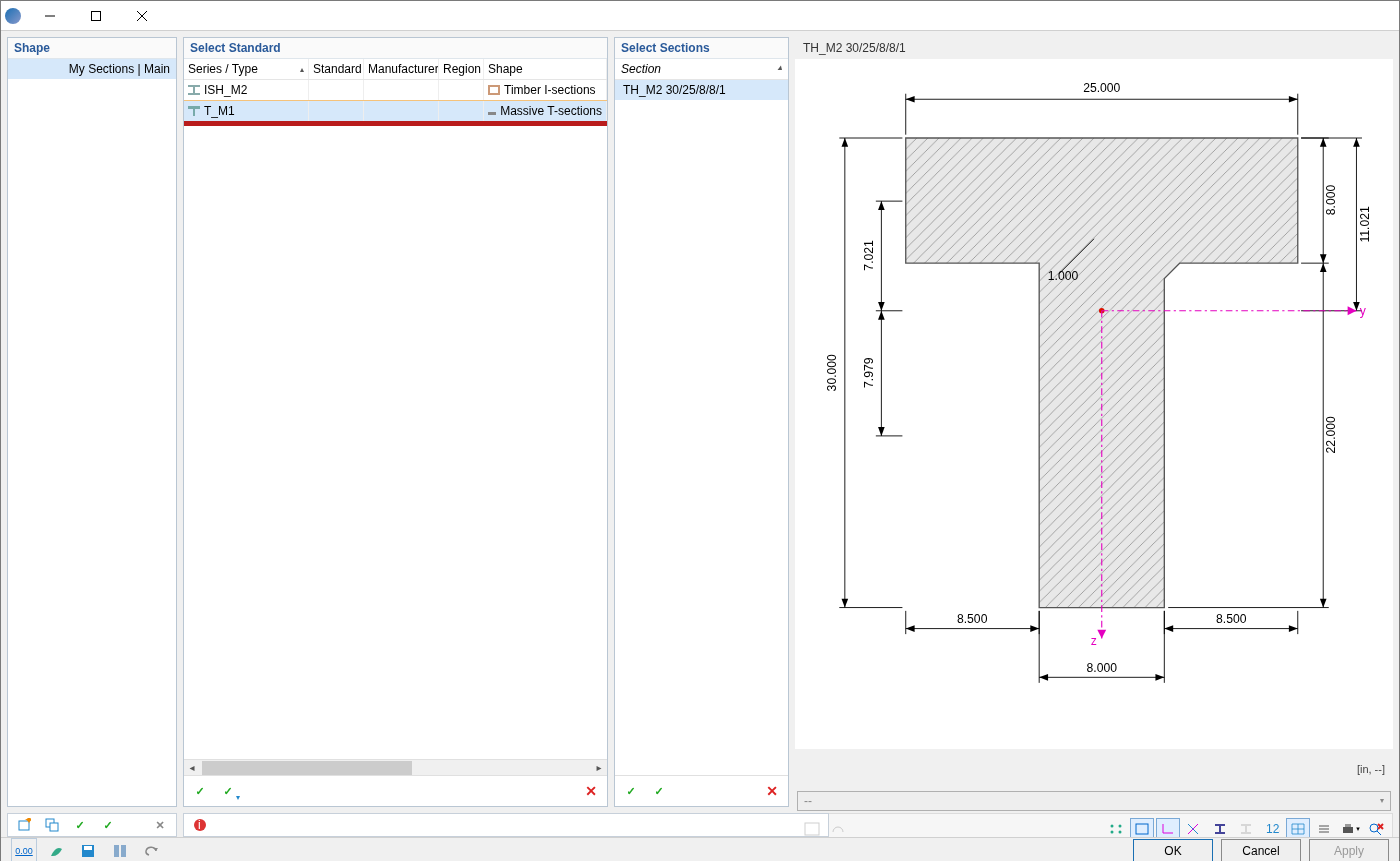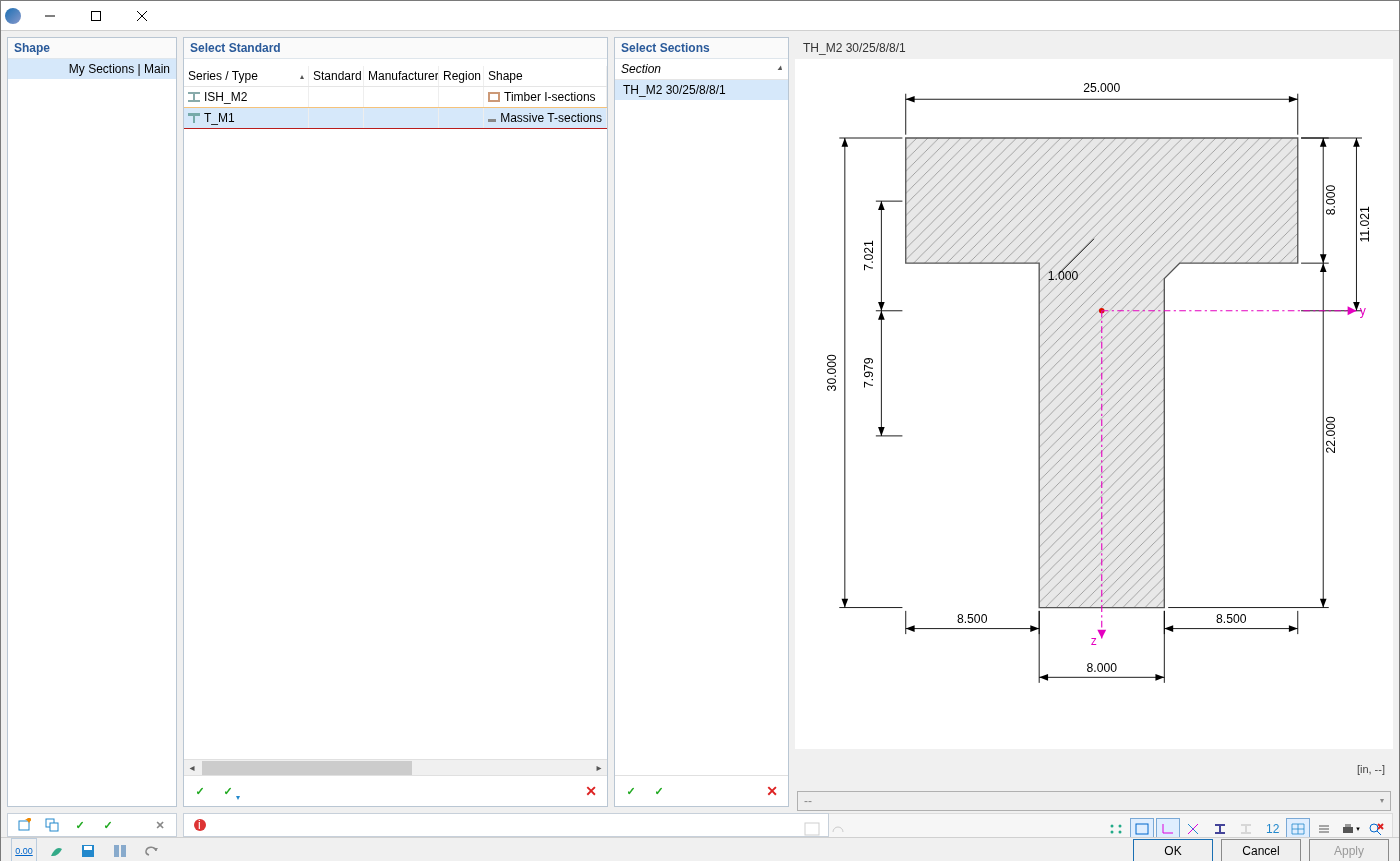--- a/index.html
+++ b/index.html
@@ -17,31 +17,31 @@
 .panel-header { background: #fafafa; border-bottom: 1px solid #dfe6ec; padding: 3px 6px; color: #2a5a9a; font-weight: 600; display: flex; align-items: center; }
 
 
 .panel-list { width: 170px; height: 770px; }
 .list-item { padding: 3px 6px; cursor: default; }
 .list-item.sel { background: #d6e8fa; text-align: right; }
 
 
 .panel-fav { width: 425px; height: 770px; }
 .fav-head, .fav-row { display: flex; }
-.fav-head { border-bottom: 1px solid #e5e5e5; margin-top: 7px; }
+.fav-head { border-bottom: 1px solid #e5e5e5; }
 .fav-head .c, .fav-row .c { padding: 3px 4px; overflow: hidden; white-space: nowrap; border-right: 1px solid #eee; }
 .fav-head .c { cursor: default; }
 .c1 { width: 125px; display: flex; align-items: center; gap: 4px; }
 .c2 { width: 55px; }
 .c3 { width: 75px; }
 .c4 { width: 45px; }
 .c5 { flex: 1; display: flex; align-items: center; gap: 4px; }
 .fav-body { flex: 1; overflow: hidden; }
 .fav-row { cursor: default; }
-.fav-row.sel { background: #d6e8fa; border-top: 1px solid #f5c27a; border-bottom: 1px solid #b91c1c; }
+.fav-row.sel { background: #d6e8fa; border-top: 1px solid #f5c27a; border-bottom: 5px solid #b91c1c; }
 .mini-icon { width: 12px; height: 10px; display: inline-block; }
 .i-ibeam { background: linear-gradient(to bottom,#8aa 0 20%,transparent 20% 80%,#8aa 80% 100%),linear-gradient(to right,transparent 40%,#8aa 40% 60%,transparent 60%); }
 .i-tbeam { background: linear-gradient(to bottom,#7aa 0 33%,transparent 33%),linear-gradient(to right,transparent 40%,#7aa 40% 60%,transparent 60%); }
 .i-box { border: 2px solid #c97; }
 .i-flat { background: #888; height: 3px; margin-top: 4px; }
 
 .panel-scroll { height: 16px; background: #f0f0f0; display: flex; align-items: center; border-top: 1px solid #e0e0e0; }
 .panel-scroll .arrow { width: 16px; text-align: center; font-size: 10px; color: #555; }
 .panel-scroll .thumb { height: 14px; background: #ccc; }
 

